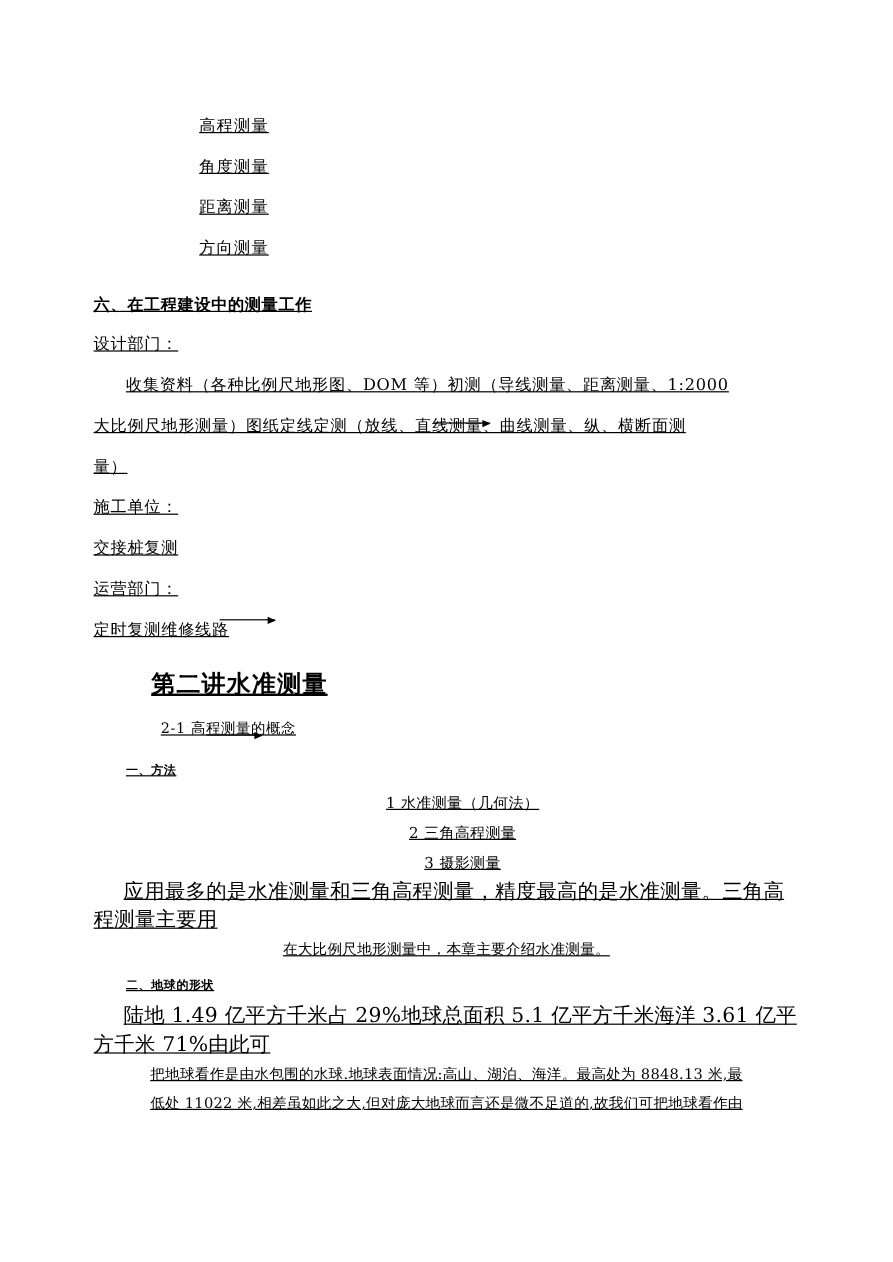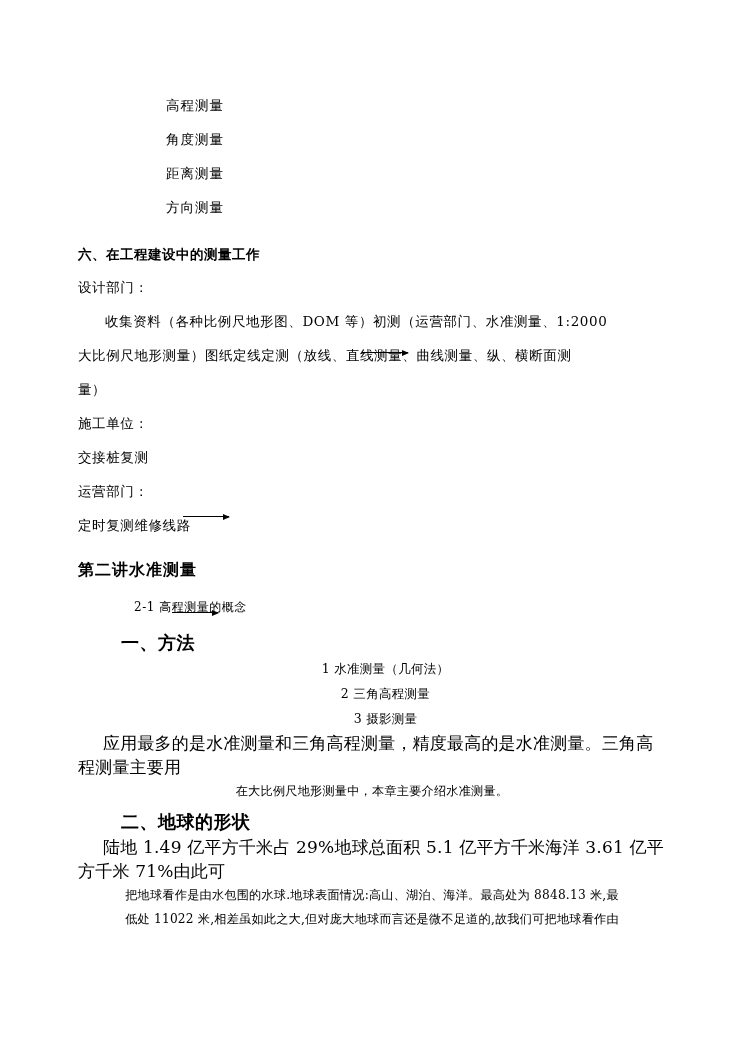--- a/index.html
+++ b/index.html
@@ -13,20 +13,21 @@
     font-family: "DejaVu Serif", "Liberation Serif", serif;
     color: #000000;
     overflow: hidden;
   }
   .page {
     position: relative;
     width: 744px;
     height: 754px;
     box-sizing: border-box;
     padding: 88px 78px 28px 78px;
+    text-decoration: underline;
   }
   .doc {
     position: relative;
   }
   
   p {
     margin: 0;
     padding: 0;
   }
   .lvl1 {
@@ -53,37 +54,38 @@
     line-height: 34px;
     text-indent: 27px;
     letter-spacing: 0.6px;
   }
   .body-hang {
     font-size: 13.5px;
     line-height: 34px;
     letter-spacing: 0.6px;
   }
   .big-title {
-    font-size: 16px;
+    font-size: 20px;
     font-weight: bold;
     line-height: 40px;
     margin-top: 8px;
+    margin-left: 48px;
     letter-spacing: 1px;
   }
   .sub-title {
     font-size: 12px;
     line-height: 34px;
     margin-left: 56px;
     letter-spacing: 0.5px;
   }
   .sec-head {
-    font-size: 18px;
+    font-size: 10px;
     font-weight: bold;
     line-height: 26px;
-    margin-left: 43px;
+    margin-left: 27px;
     margin-top: 6px;
     letter-spacing: 0.5px;
   }
   .sec-item {
     font-size: 12.5px;
     line-height: 25px;
     margin-left: 27px;
     letter-spacing: 0.3px;
     text-align: center;
   }
@@ -126,21 +128,21 @@
   <div class="doc">
 
     <p class="lvl1">高程测量</p>
     <p class="lvl1">角度测量</p>
     <p class="lvl1">距离测量</p>
     <p class="lvl1">方向测量</p>
 
     <p class="heading-b">六、在工程建设中的测量工作</p>
 
     <p class="body-line">设计部门：</p>
-    <p class="body-indent">收集资料（各种比例尺地形图、DOM 等）初测（运营部门、水准测量、1:2000</p>
+    <p class="body-indent">收集资料（各种比例尺地形图、DOM 等）初测（导线测量、距离测量、1:2000</p>
     <p class="body-hang">大比例尺地形测量）图纸定线定测（放线、直线测量、曲线测量、纵、横断面测</p>
     <p class="body-hang">量）</p>
 
     <p class="body-line">施工单位：</p>
     <p class="body-hang">交接桩复测</p>
 
     <p class="body-line">运营部门：</p>
     <p class="body-hang">定时复测维修线路</p>
 
     <p class="big-title">第二讲水准测量</p>

